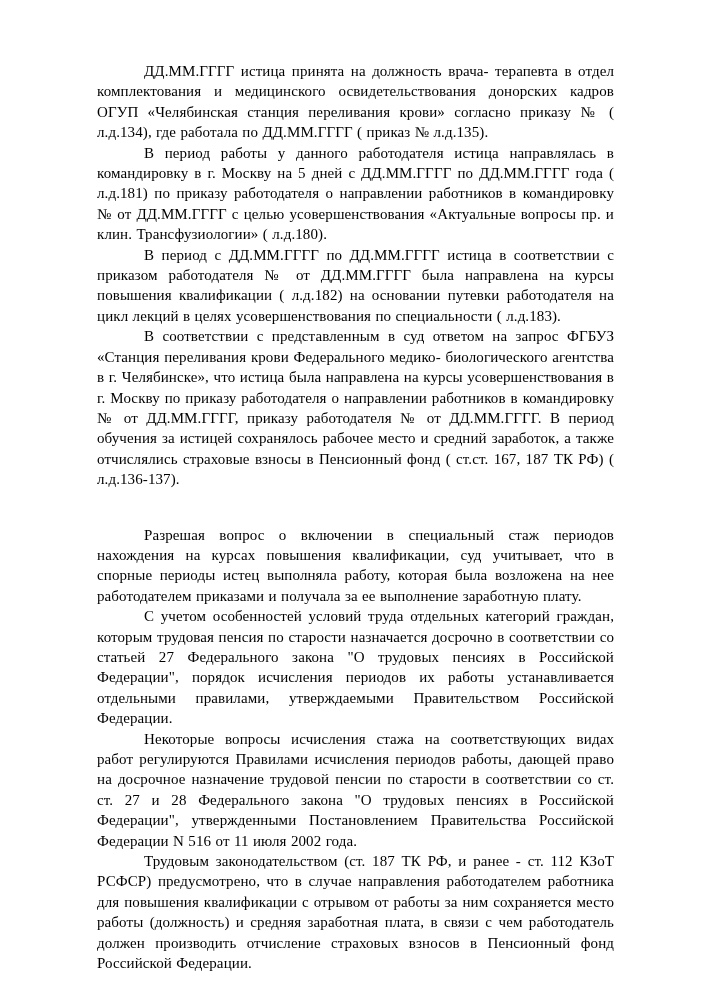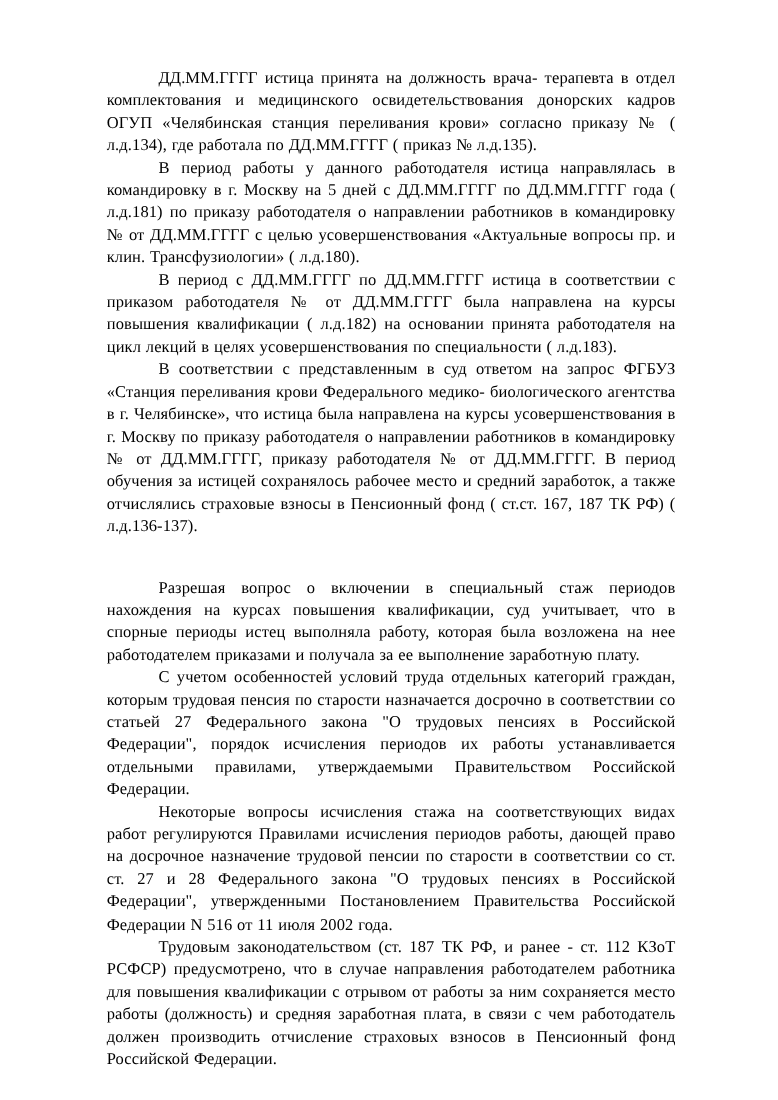--- a/index.html
+++ b/index.html
@@ -36,20 +36,20 @@
     margin-top: 35px;
   }
 </style>
 </head>
 <body>
 
 <div class="page">
   <div class="doc-body">
     <p>ДД.ММ.ГГГГ истица принята на должность врача- терапевта в отдел комплектования и медицинского освидетельствования донорских кадров ОГУП «Челябинская станция переливания крови» согласно приказу № ( л.д.134), где работала по ДД.ММ.ГГГГ ( приказ № л.д.135).</p>
     <p>В период работы у данного работодателя истица направлялась в командировку в г. Москву на 5 дней с ДД.ММ.ГГГГ по ДД.ММ.ГГГГ года ( л.д.181) по приказу работодателя о направлении работников в командировку № от ДД.ММ.ГГГГ с целью усовершенствования «Актуальные вопросы пр. и клин. Трансфузиологии» ( л.д.180).</p>
-    <p>В период с ДД.ММ.ГГГГ по ДД.ММ.ГГГГ истица в соответствии с приказом работодателя № от ДД.ММ.ГГГГ была направлена на курсы повышения квалификации ( л.д.182) на основании принята работодателя на цикл лекций в целях усовершенствования по специальности ( л.д.183).</p>
+    <p>В период с ДД.ММ.ГГГГ по ДД.ММ.ГГГГ истица в соответствии с приказом работодателя № от ДД.ММ.ГГГГ была направлена на курсы повышения квалификации ( л.д.182) на основании путевки работодателя на цикл лекций в целях усовершенствования по специальности ( л.д.183).</p>
     <p>В соответствии с представленным в суд ответом на запрос ФГБУЗ «Станция переливания крови Федерального медико- биологического агентства в г. Челябинске», что истица была направлена на курсы усовершенствования в г. Москву по приказу работодателя о направлении работников в командировку № от ДД.ММ.ГГГГ, приказу работодателя № от ДД.ММ.ГГГГ. В период обучения за истицей сохранялось рабочее место и средний заработок, а также отчислялись страховые взносы в Пенсионный фонд ( ст.ст. 167, 187 ТК РФ) ( л.д.136-137).</p>
     <p class="gap-above">Разрешая вопрос о включении в специальный стаж периодов нахождения на курсах повышения квалификации, суд учитывает, что в спорные периоды истец выполняла работу, которая была возложена на нее работодателем приказами и получала за ее выполнение заработную плату.</p>
     <p>С учетом особенностей условий труда отдельных категорий граждан, которым трудовая пенсия по старости назначается досрочно в соответствии со статьей 27 Федерального закона "О трудовых пенсиях в Российской Федерации", порядок исчисления периодов их работы устанавливается отдельными правилами, утверждаемыми Правительством Российской Федерации.</p>
     <p>Некоторые вопросы исчисления стажа на соответствующих видах работ регулируются Правилами исчисления периодов работы, дающей право на досрочное назначение трудовой пенсии по старости в соответствии со ст. ст. 27 и 28 Федерального закона "О трудовых пенсиях в Российской Федерации", утвержденными Постановлением Правительства Российской Федерации N 516 от 11 июля 2002 года.</p>
     <p>Трудовым законодательством (ст. 187 ТК РФ, и ранее - ст. 112 КЗоТ РСФСР) предусмотрено, что в случае направления работодателем работника для повышения квалификации с отрывом от работы за ним сохраняется место работы (должность) и средняя заработная плата, в связи с чем работодатель должен производить отчисление страховых взносов в Пенсионный фонд Российской Федерации.</p>
   </div>
 </div>
 
 </body></html>

